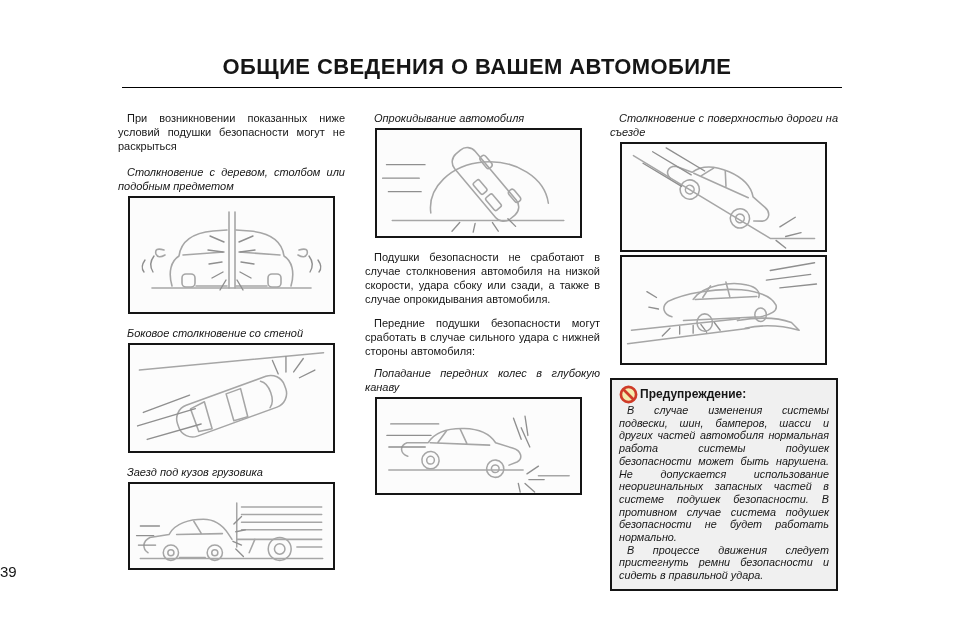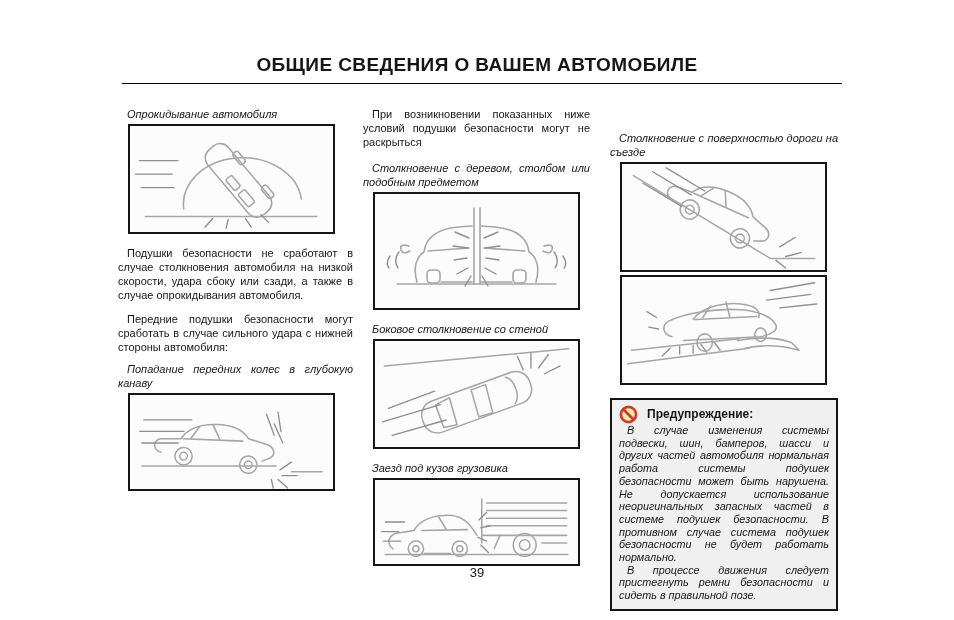--- a/index.html
+++ b/index.html
@@ -4,99 +4,59 @@
 <style>
   html,body{margin:0;padding:0;background:#e8e8e8;}
   .page{
     width:954px;height:620px;position:relative;margin:0 auto;
     background:#ffffff;color:#161616;
     font-family:"Liberation Sans","DejaVu Sans",sans-serif;
     overflow:hidden;
   }
   .title{
     padding-top:54px;text-align:center;
-    font-size:19px;font-weight:700;letter-spacing:.4px;
+    font-size:22px;font-weight:700;letter-spacing:.4px;
   }
   .rule{border-bottom:1.6px solid #000;margin:7px 112px 0 122px;height:0;}
   .columns{display:flex;margin:23px 0 0 118px;}
   .col{font-size:11px;line-height:14px;text-align:justify;}
   .col-left{width:227px;margin-right:20px;}
   .col-mid{width:235px;margin-right:10px;}
-  .col-right{width:228px;margin-top:24px;}
+  .col-right{width:228px;}
   p{margin:0;}
   .body-para{text-indent:9px;}
   .caption{font-style:italic;text-indent:9px;}
   .mt12{margin-top:12px;} .mt10{margin-top:10px;} .mt8{margin-top:8px;}
   .figure{
     box-sizing:border-box;width:207px;margin-left:10px;margin-top:3px;
     border:2px solid #151515;background:#fcfcfc;
   }
   .figure svg{display:block;width:100%;height:100%;}
   .h118{height:118px}.h110{height:110px}.h88{height:88px}.h98{height:98px}
   .art{stroke:#a6a6a6;fill:none;stroke-width:1.6;stroke-linecap:round;stroke-linejoin:round;}
   .art2{stroke:#8f8f8f;fill:none;stroke-width:1.4;stroke-linecap:round;}
   .warnbox{
     box-sizing:border-box;width:228px;margin-top:13px;
     border:2px solid #151515;background:#f0f0f0;
     padding:5px 7px 7px 7px;font-size:10.8px;line-height:12.7px;
   }
-  .warnhead{display:flex;align-items:center;gap:9px;font-weight:700;font-size:12px;line-height:19px;}
+  .warnhead{display:flex;align-items:center;gap:2px;font-weight:700;font-size:12px;line-height:19px;}
   .warnhead svg{width:19px;height:19px;flex:0 0 auto;}
   .warn-para{text-indent:8px;text-align:justify;font-style:italic;}
-  .pagenum{position:absolute;left:0;right:0;bottom:40px;text-align:center;font-size:13px;}
+  .pagenum{position:absolute;left:0;right:0;bottom:40px;font-size:15px;}
 </style>
 </head>
 <body>
 
 <div class="page">
 
   <div class="title">ОБЩИЕ СВЕДЕНИЯ О ВАШЕМ АВТОМОБИЛЕ</div>
   <div class="rule"></div>
 
   <div class="columns">
-
-    <div class="col col-mid">
-      <p class="caption">Опрокидывание автомобиля</p>
-      <div class="figure h110">
-        <svg viewBox="0 0 203 110">
-          <path class="art" d="M12 94 H190"></path>
-          <path class="art" d="M52 86 A60 47 0 1 1 174 76"></path>
-          <g transform="rotate(-130 110 58)">
-            <rect class="art" x="68" y="44" width="88" height="28" rx="11"></rect>
-            <rect class="art" x="84" y="48" width="17" height="9" rx="2"></rect>
-            <rect class="art" x="106" y="48" width="15" height="8" rx="2"></rect>
-            <rect class="art" x="76" y="70" width="15" height="7" rx="3"></rect>
-            <rect class="art" x="122" y="70" width="15" height="7" rx="3"></rect>
-          </g>
-          <path class="art2" d="M82 96 L74 105 M98 97 L96 106 M116 96 L122 105 M132 92 L140 100"></path>
-          <path class="art2" d="M6 36 H46 M2 50 H40 M8 64 H42"></path>
-        </svg>
-      </div>
-
-      <p class="body-para mt12">Подушки безопасности не сработают в случае столкновения автомобиля на низкой скорости, удара сбоку или сзади, а также в случае опрокидывания автомобиля.</p>
-      <p class="body-para mt10">Передние подушки безопасности могут сработать в случае сильного удара с нижней стороны автомобиля:</p>
-
-      <p class="caption mt8">Попадание передних колес в глубокую канаву</p>
-      <div class="figure h98">
-        <svg viewBox="0 0 203 98">
-          <path class="art" d="M8 74 H148 M164 80 H196"></path>
-          <g transform="rotate(5 100 60)">
-            <path class="art" d="M28 66 C20 64 18 56 26 52 L48 50 C54 38 68 33 84 32 C100 31 112 36 118 44 L136 48 C146 50 148 58 142 62 L134 66"></path>
-            <path class="art" d="M50 50 L112 47 M80 33 L88 47 M58 49 L66 36"></path>
-            <circle class="art" cx="52" cy="68" r="9"></circle>
-              <circle class="art" cx="52" cy="68" r="4"></circle>
-            <circle class="art" cx="120" cy="71" r="9"></circle>
-              <circle class="art" cx="120" cy="71" r="4"></circle>
-          </g>
-          <path class="art2" d="M138 20 L146 42 M150 18 L153 38 M146 30 L155 50"></path>
-          <path class="art2" d="M152 78 L164 70 M154 84 L170 84 M150 88 L160 97 M143 88 L145 97"></path>
-          <path class="art2" d="M10 26 H60 M6 38 H52 M8 50 H46"></path>
-        </svg>
-      </div>
-    </div>
 
     <div class="col col-left">
       <p class="body-para">При возникновении показанных ниже условий подушки безопасности могут не раскрыться</p>
 
       <p class="caption mt12">Столкновение с деревом, столбом или подобным предметом</p>
       <div class="figure h118">
         <svg viewBox="0 0 203 114">
           <path class="art" d="M22 90 H181"></path>
           <g>
             <g id="halfcar1">
@@ -144,20 +104,60 @@
             <circle class="art" cx="38" cy="72" r="3.2"></circle>
           <circle class="art" cx="84" cy="72" r="8"></circle>
             <circle class="art" cx="84" cy="72" r="3.2"></circle>
           <path class="art" d="M47 77 H74"></path>
           <path class="art2" d="M104 42 L112 34 M106 50 L116 48 M103 60 L112 64 M106 68 L114 76"></path>
           <path class="art2" d="M6 44 H26 M2 54 H20 M4 64 H22"></path>
         </svg>
       </div>
     </div>
 
+    <div class="col col-mid">
+      <p class="caption">Опрокидывание автомобиля</p>
+      <div class="figure h110">
+        <svg viewBox="0 0 203 110">
+          <path class="art" d="M12 94 H190"></path>
+          <path class="art" d="M52 86 A60 47 0 1 1 174 76"></path>
+          <g transform="rotate(-130 110 58)">
+            <rect class="art" x="68" y="44" width="88" height="28" rx="11"></rect>
+            <rect class="art" x="84" y="48" width="17" height="9" rx="2"></rect>
+            <rect class="art" x="106" y="48" width="15" height="8" rx="2"></rect>
+            <rect class="art" x="76" y="70" width="15" height="7" rx="3"></rect>
+            <rect class="art" x="122" y="70" width="15" height="7" rx="3"></rect>
+          </g>
+          <path class="art2" d="M82 96 L74 105 M98 97 L96 106 M116 96 L122 105 M132 92 L140 100"></path>
+          <path class="art2" d="M6 36 H46 M2 50 H40 M8 64 H42"></path>
+        </svg>
+      </div>
+
+      <p class="body-para mt12">Подушки безопасности не сработают в случае столкновения автомобиля на низкой скорости, удара сбоку или сзади, а также в случае опрокидывания автомобиля.</p>
+      <p class="body-para mt10">Передние подушки безопасности могут сработать в случае сильного удара с нижней стороны автомобиля:</p>
+
+      <p class="caption mt8">Попадание передних колес в глубокую канаву</p>
+      <div class="figure h98">
+        <svg viewBox="0 0 203 98">
+          <path class="art" d="M8 74 H148 M164 80 H196"></path>
+          <g transform="rotate(5 100 60)">
+            <path class="art" d="M28 66 C20 64 18 56 26 52 L48 50 C54 38 68 33 84 32 C100 31 112 36 118 44 L136 48 C146 50 148 58 142 62 L134 66"></path>
+            <path class="art" d="M50 50 L112 47 M80 33 L88 47 M58 49 L66 36"></path>
+            <circle class="art" cx="52" cy="68" r="9"></circle>
+              <circle class="art" cx="52" cy="68" r="4"></circle>
+            <circle class="art" cx="120" cy="71" r="9"></circle>
+              <circle class="art" cx="120" cy="71" r="4"></circle>
+          </g>
+          <path class="art2" d="M138 20 L146 42 M150 18 L153 38 M146 30 L155 50"></path>
+          <path class="art2" d="M152 78 L164 70 M154 84 L170 84 M150 88 L160 97 M143 88 L145 97"></path>
+          <path class="art2" d="M10 26 H60 M6 38 H52 M8 50 H46"></path>
+        </svg>
+      </div>
+    </div>
+
     <div class="col col-right">
       <p class="caption">Столкновение с поверхностью дороги на съезде</p>
       <div class="figure h110">
         <svg viewBox="0 0 203 110">
           <path class="art" d="M8 12 L150 98 H196"></path>
           <g transform="rotate(27 100 52)">
             <path class="art" d="M45 62 C38 60 36 52 44 48 L62 46 C68 34 82 29 96 28 C112 27 124 32 130 40 L146 44 C154 46 156 54 150 58 L142 62"></path>
             <path class="art" d="M64 46 L126 43 M92 29 L100 43 M72 45 L80 32"></path>
             <circle class="art" cx="68" cy="63" r="10"></circle>
               <circle class="art" cx="68" cy="63" r="4.5"></circle>
@@ -186,20 +186,20 @@
 
       <div class="warnbox">
         <div class="warnhead">
           <svg viewBox="0 0 24 24">
             <circle cx="12" cy="12" r="9.6" fill="#f4ecae" stroke="#cf3b28" stroke-width="3.4"></circle>
             <line x1="5.4" y1="5.4" x2="18.6" y2="18.6" stroke="#cf3b28" stroke-width="3.4"></line>
           </svg>
           <span>Предупреждение:</span>
         </div>
         <p class="warn-para">В случае изменения системы подвески, шин, бамперов, шасси и других частей автомобиля нормальная работа системы подушек безопасности может быть нарушена. Не допускается использование неоригинальных запасных частей в системе подушек безопасности. В противном случае система подушек безопасности не будет работать нормально.</p>
-        <p class="warn-para">В процессе движения следует пристегнуть ремни безопасности и сидеть в правильной позе.</p>
+        <p class="warn-para">В процессе движения следует пристегнуть ремни безопасности и сидеть в правильной удара.</p>
       </div>
     </div>
 
   </div>
 
   <div class="pagenum">39</div>
 </div>
 
 </body></html>

